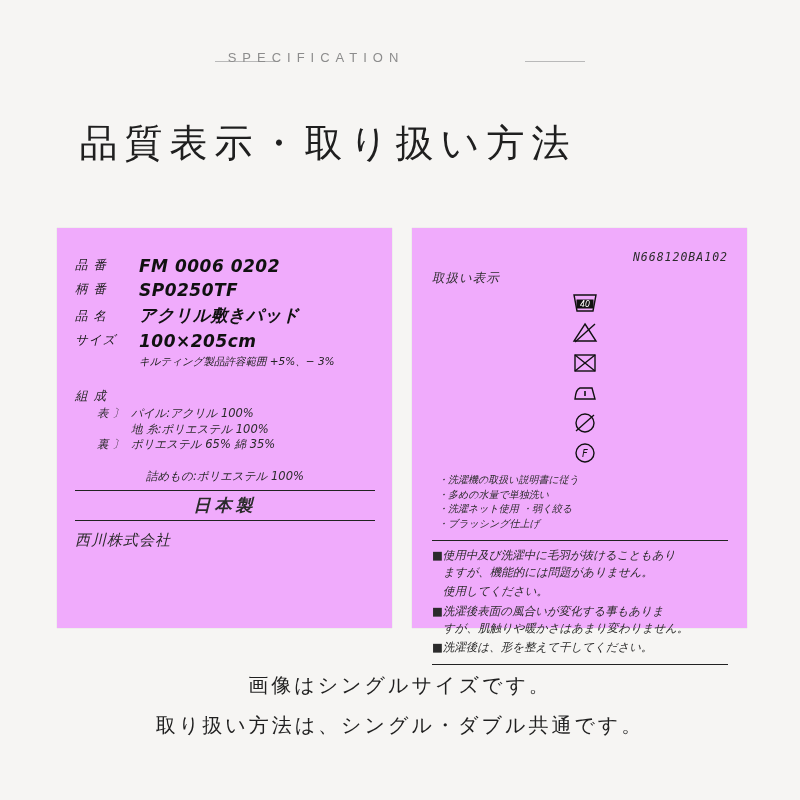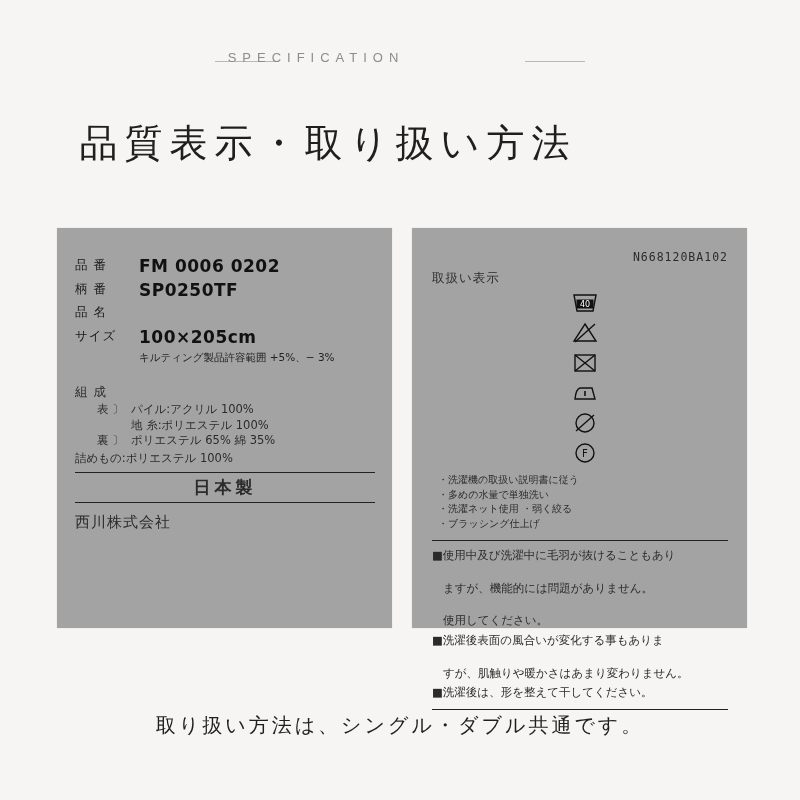--- a/index.html
+++ b/index.html
@@ -49,22 +49,23 @@
     text-align: center;
     font-family: "Liberation Serif", serif;
     font-size: 38px;
     letter-spacing: 7px;
     color: #1f1f1f;
   }
 
   
   .card {
     position: absolute;
-    background: #a3a3a3;
+    background: #f0abfc;
     box-shadow: 0 0 1px rgba(0,0,0,0.18);
+    font-style: italic;
   }
   .card-left {
     left: 57px;
     top: 228px;
     width: 335px;
     height: 400px;
   }
   .card-right {
     left: 412px;
     top: 228px;
@@ -122,21 +123,22 @@
     width: 56px;
     text-align: left;
     padding-left: 22px;
     box-sizing: border-box;
   }
   .comp-text {
     flex: 1;
   }
   .fill-line {
     font-size: 11.5px;
-    margin-top: 2px;
+    margin-top: 16px;
+    text-align: center;
   }
   .hr-thin {
     border: 0;
     border-top: 1px solid #222;
     margin: 6px 0 0 0;
   }
   .made-in {
     text-align: center;
     font-size: 17px;
     font-weight: bold;
@@ -200,21 +202,20 @@
   .howto-list {
     font-size: 11.5px;
     line-height: 1.45;
     margin-left: 0px;
   }
   .howto-item {
     margin-bottom: 3px;
   }
   .howto-cont {
     margin-left: 11px;
-    margin-top: 16px;
   }
   .hr-right2 {
     border: 0;
     border-top: 1px solid #222;
     margin: 8px 0 0 0;
   }
 
   
   .note {
     position: absolute;
@@ -248,20 +249,21 @@
         <div class="spec-val">FM 0006 0202</div>
       </div>
 
       <div class="spec-row">
         <div class="spec-key">柄 番</div>
         <div class="spec-val">SP0250TF</div>
       </div>
 
       <div class="spec-row">
         <div class="spec-key">品 名</div>
+        <div class="spec-val">アクリル敷きパッド</div>
       </div>
 
       <div class="spec-row">
         <div class="spec-key">サイズ</div>
         <div class="spec-val">100×205cm</div>
       </div>
 
       <div class="quilt-note">キルティング製品許容範囲 +5%、− 3%</div>
 
       <div class="comp-label">組 成</div>
@@ -370,15 +372,16 @@
         </div>
         <div class="howto-item">
           <div>■洗濯後は、形を整えて干してください。</div>
         </div>
       </div>
 
       <hr class="hr-right2">
     </div>
   </div>
 
+  <div class="note note1">画像はシングルサイズです。</div>
   <div class="note note2">取り扱い方法は、シングル・ダブル共通です。</div>
 
 </div>
 
 </body></html>

